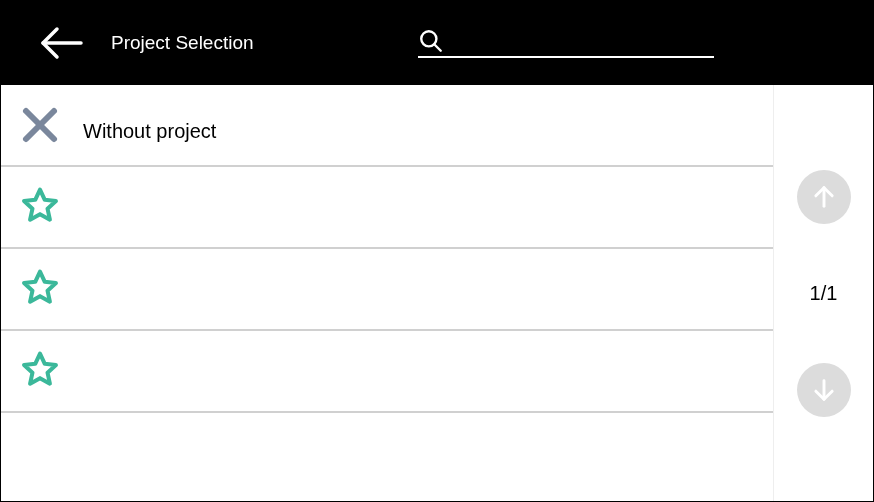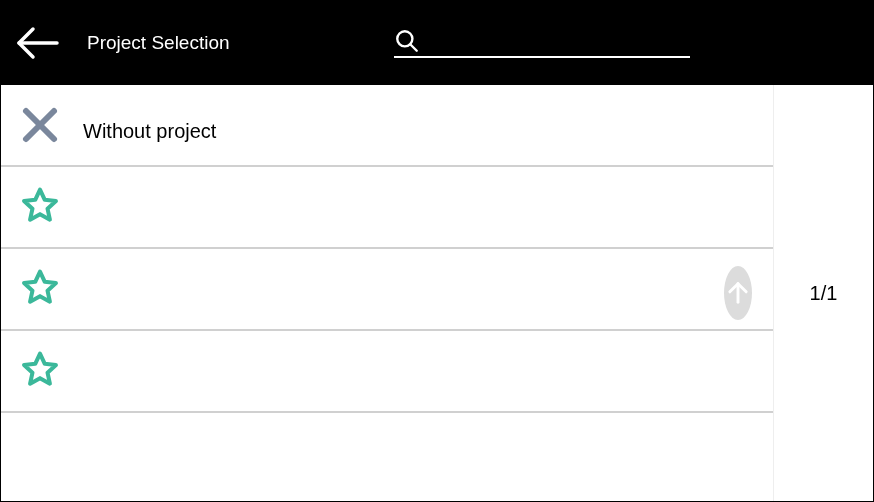--- a/index.html
+++ b/index.html
@@ -16,21 +16,21 @@
       display: flex;
       flex-direction: column;
       background: #fff;
     }
     .header {
       background: #000;
       color: #fff;
       height: 84px;
       display: flex;
       align-items: center;
-      padding: 0 12px;
+      padding: 0 36px;
       flex-shrink: 0;
     }
     .back-btn {
       width: 48px;
       height: 48px;
       display: flex;
       align-items: center;
       justify-content: center;
       cursor: pointer;
       margin-right: 26px;
@@ -100,21 +100,21 @@
     }
     .item-count {
       font-size: 20px;
       color: #000;
       line-height: 1.2;
     }
     .pager {
       width: 100px;
       flex-shrink: 0;
       display: flex;
-      flex-direction: row;
+      flex-direction: column;
       align-items: center;
       justify-content: center;
       gap: 58px;
       border-left: 1px solid #eee;
     }
     .pager-btn {
       width: 54px;
       height: 54px;
       border-radius: 50%;
       background: #dcdcdc;

